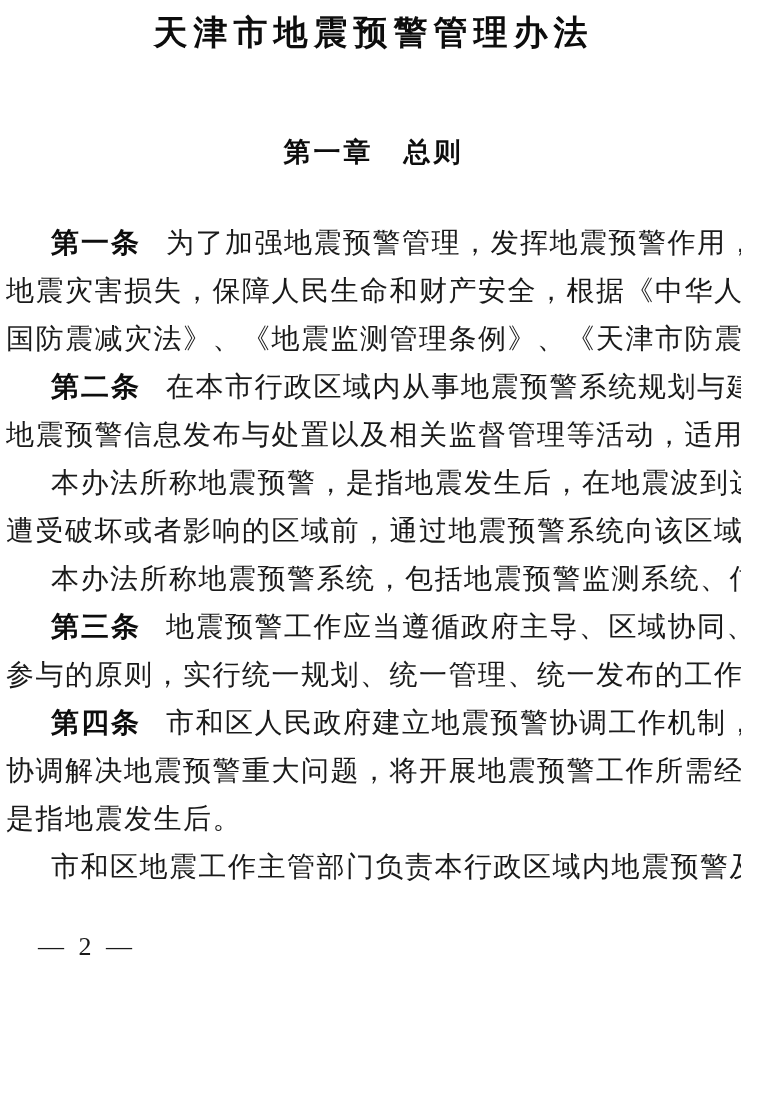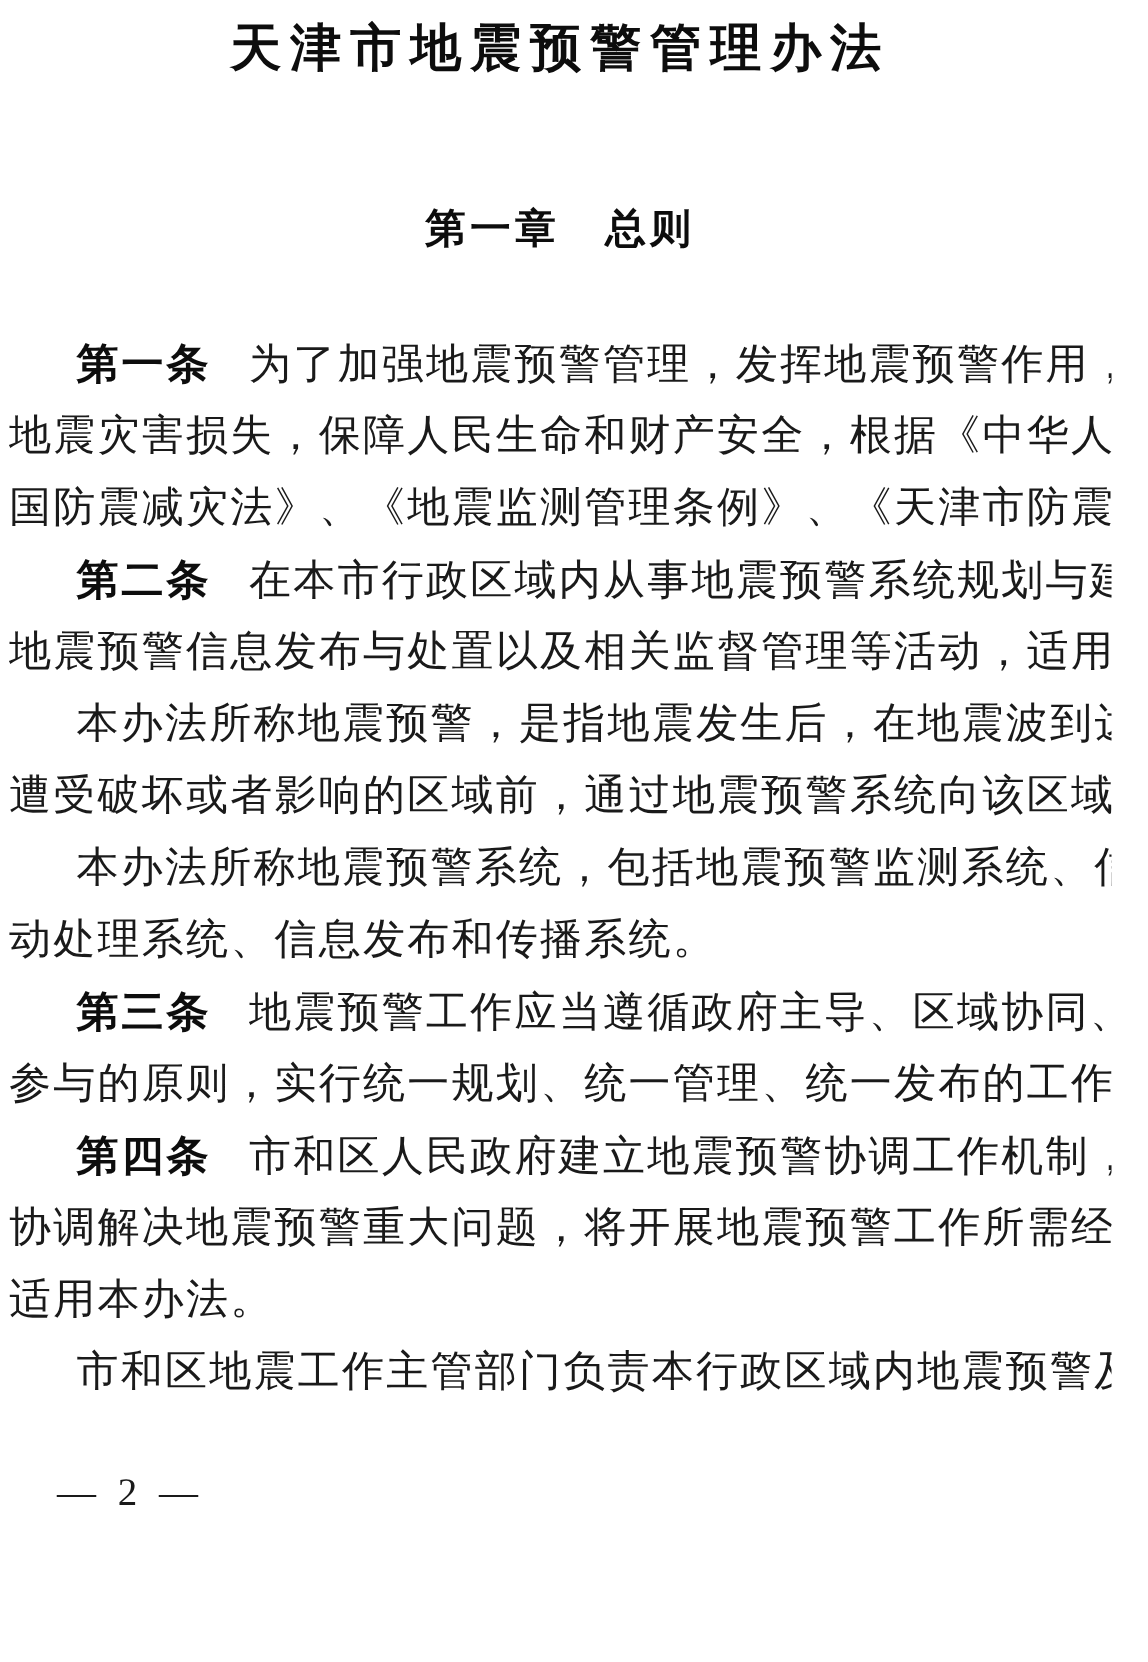--- a/index.html
+++ b/index.html
@@ -50,21 +50,21 @@
     font-size: 28px;
     letter-spacing: 1.5px;
     white-space: nowrap;
     overflow: hidden;
     color: #1a1a1a;
   }
   .body-line.indent {
     padding-left: 45px;
   }
   .article-label {
-    font-family: Liberation Sans, sans-serif;
+    font-family: Liberation Mono, monospace;
     font-weight: bold;
     letter-spacing: 2px;
     margin-right: 25px;
     color: #0d0d0d;
   }
   .page-footer {
     margin-top: 41px;
     padding-left: 32px;
     font-family: "Liberation Serif", "DejaVu Serif", serif;
     font-size: 26px;
@@ -83,23 +83,22 @@
 
   <div class="doc-body" id="doc-body">
       <div class="body-line indent"><span class="article-label">第一条</span><span>为了加强地震预警管理，发挥地震预警作用，减轻</span></div>
       <div class="body-line"><span>地震灾害损失，保障人民生命和财产安全，根据《中华人民共和</span></div>
       <div class="body-line"><span>国防震减灾法》、《地震监测管理条例》、《天津市防震减灾条例》</span></div>
       <div class="body-line indent"><span class="article-label">第二条</span><span>在本市行政区域内从事地震预警系统规划与建设、</span></div>
       <div class="body-line"><span>地震预警信息发布与处置以及相关监督管理等活动，适用本办法。</span></div>
       <div class="body-line indent"><span>本办法所称地震预警，是指地震发生后，在地震波到达可能</span></div>
       <div class="body-line"><span>遭受破坏或者影响的区域前，通过地震预警系统向该区域发出地</span></div>
       <div class="body-line indent"><span>本办法所称地震预警系统，包括地震预警监测系统、信息自</span></div>
-      <div class="body-line"><span>动处理系统、信息发布和传播系统。</span></div>
       <div class="body-line indent"><span class="article-label">第三条</span><span>地震预警工作应当遵循政府主导、区域协同、社会</span></div>
       <div class="body-line"><span>参与的原则，实行统一规划、统一管理、统一发布的工作机制。</span></div>
       <div class="body-line indent"><span class="article-label">第四条</span><span>市和区人民政府建立地震预警协调工作机制，统筹</span></div>
       <div class="body-line"><span>协调解决地震预警重大问题，将开展地震预警工作所需经费纳入</span></div>
-      <div class="body-line"><span>适用本办法。</span></div>
+      <div class="body-line"><span>是指地震发生后。</span></div>
       <div class="body-line indent"><span>市和区地震工作主管部门负责本行政区域内地震预警及其监</span></div>
     </div>
 
   <div class="page-footer">— 2 —</div>
 </div>
 
 </body></html>

